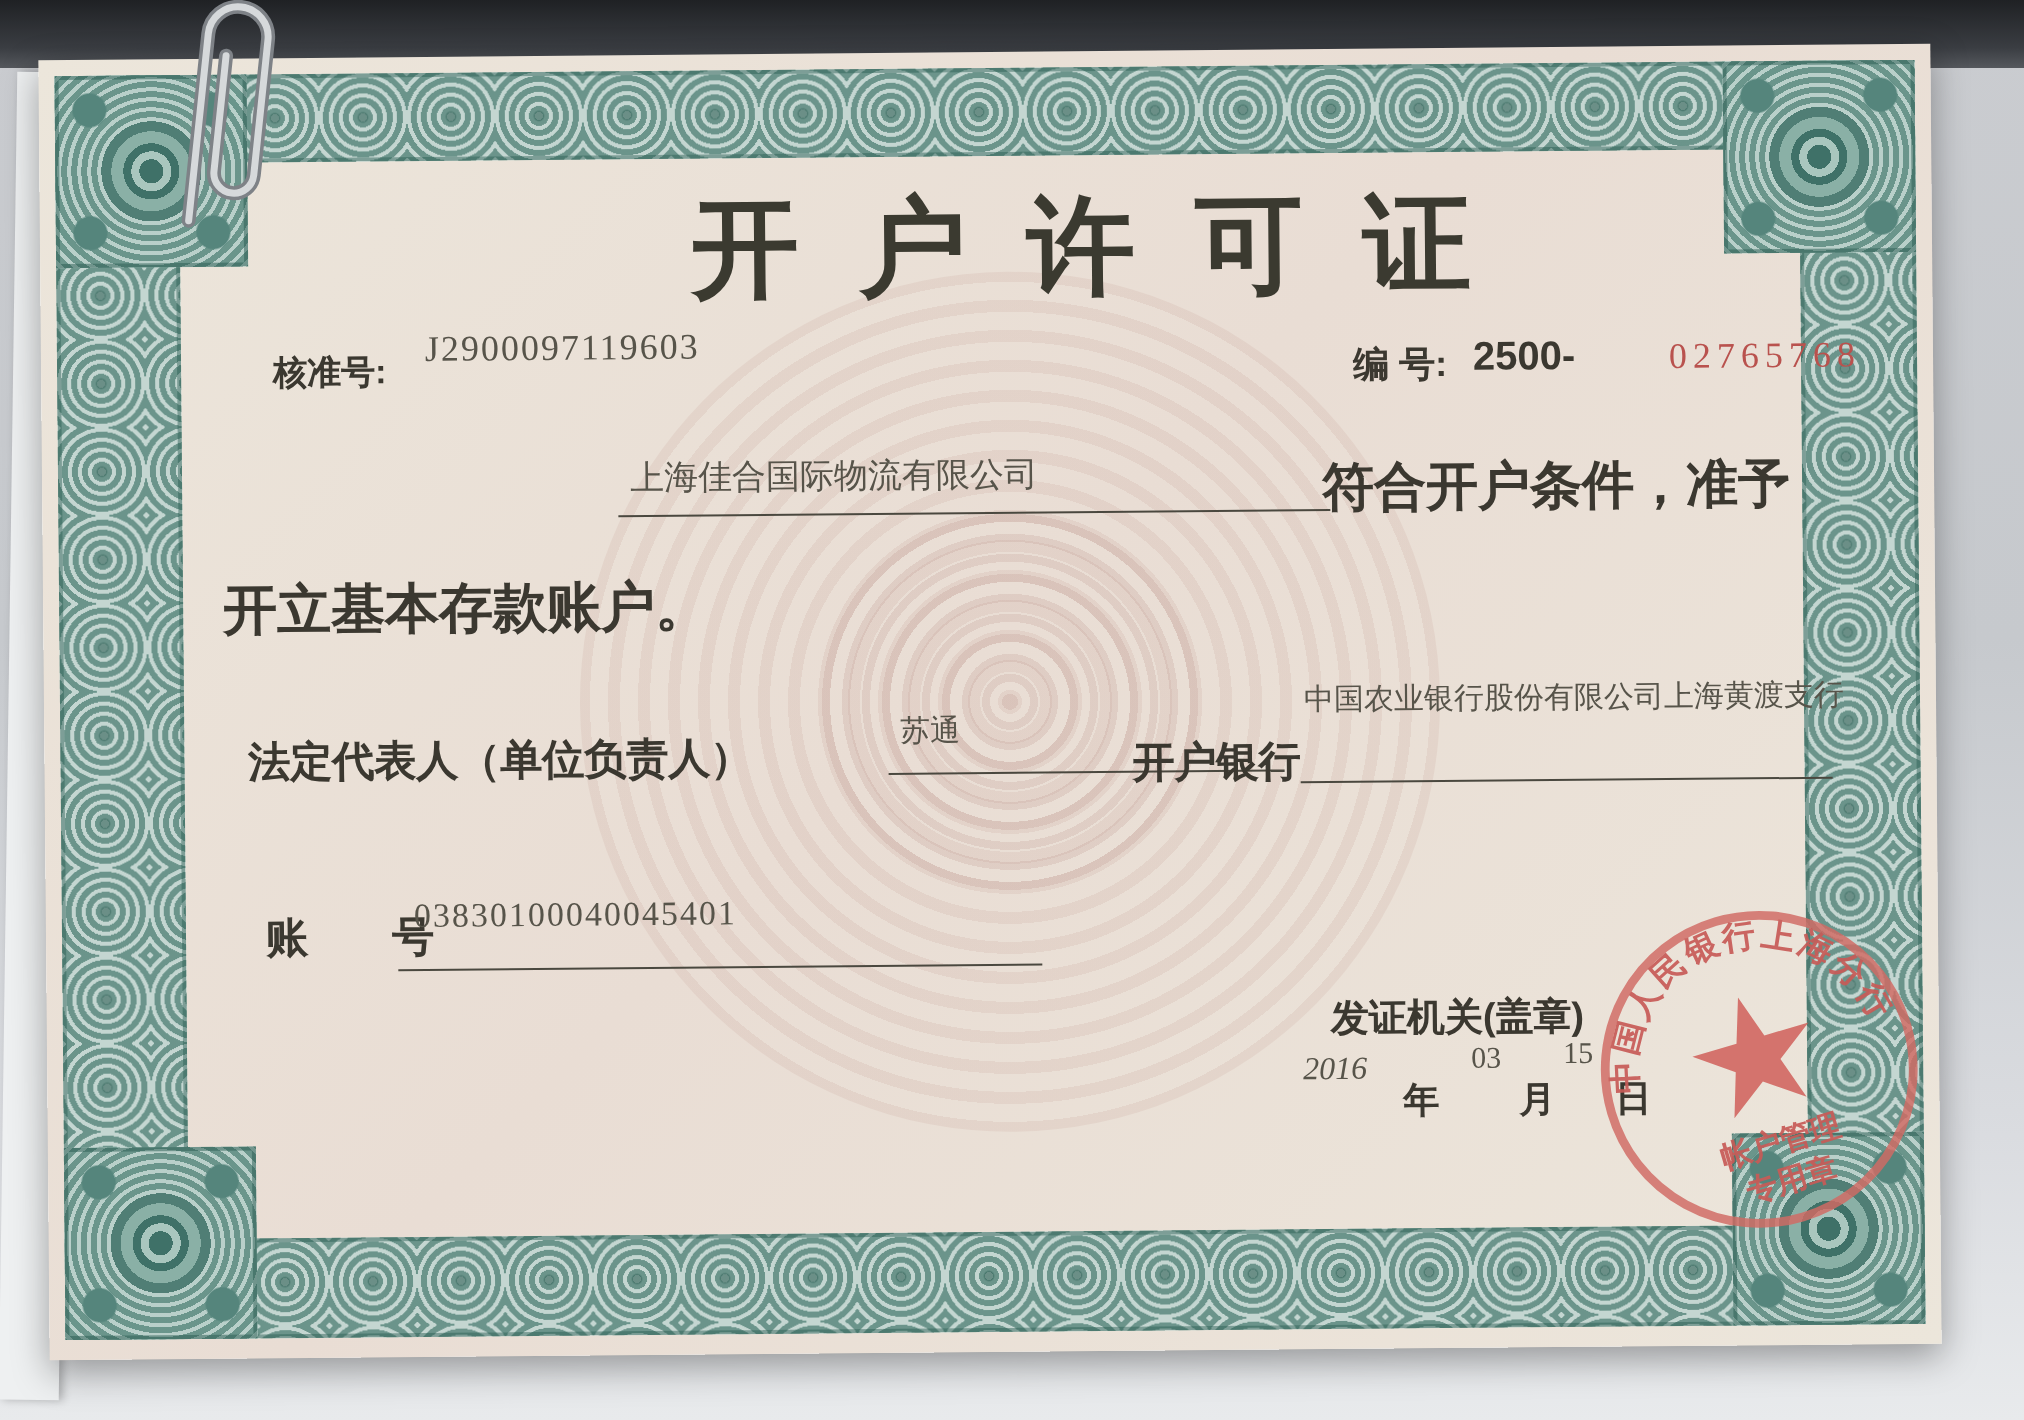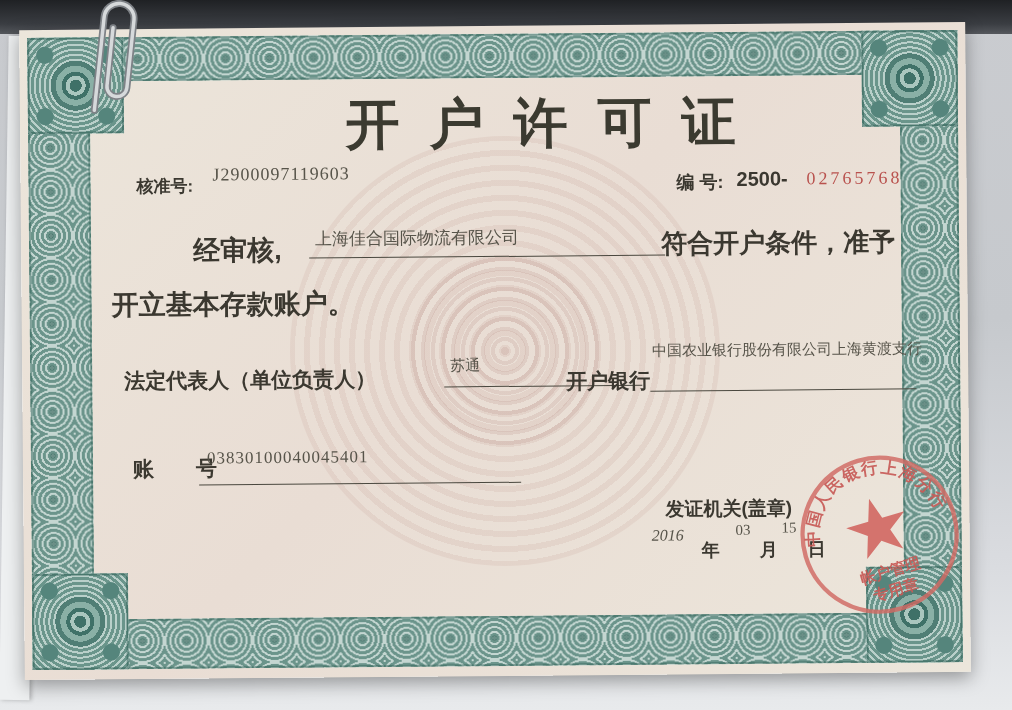--- a/index.html
+++ b/index.html
@@ -69,21 +69,21 @@
   
   .ink{color:#3b3830;}
   .value{color:#57544a;font-family:"Liberation Serif","DejaVu Serif",serif;}
   .cert-title{
     position:absolute;left:70px;right:0;top:62px;text-align:center;padding-left:55px;
     font-family:"DejaVu Serif","Liberation Serif",serif;
     font-size:54px;font-weight:800;letter-spacing:30px;color:#3b3a30;
   }
   .lbl{position:absolute;font-weight:700;}
   .fill-line{position:absolute;border-bottom:1.6px solid #4a483f;}
-  .serial-red{color:#b9524e;letter-spacing:3px;}
+  .serial-red{color:#b9524e;letter-spacing:3px;margin-left:28px;}
   
   .seal{position:absolute;left:768px;top:424px;width:176px;height:176px;transform:rotate(-16deg);opacity:.92;}
   
   .paperclip{position:absolute;left:76px;top:-6px;width:74px;height:126px;transform:rotate(6deg);z-index:5;}
 </style>
 </head>
 <body>
 
 <div id="stage">
 
@@ -106,21 +106,20 @@
 
     <div class="cert-title">开户许可证</div>
 
     <div class="lbl ink" style="left:116px;top:146px;font-size:17px;">核准号:</div>
     <div class="value" style="position:absolute;left:192px;top:136px;font-size:18px;letter-spacing:1px;">J2900097119603</div>
 
     <div class="lbl ink" style="left:656px;top:146px;font-size:18px;">编 号:</div>
     <div class="ink" style="position:absolute;left:716px;top:144px;font-size:20px;font-weight:600;">2500-</div>
     <div class="serial-red" style="position:absolute;left:786px;top:145px;font-size:18px;font-family:'Liberation Serif','DejaVu Serif',serif;">02765768</div>
 
-    <div class="lbl ink" style="left:172px;top:204px;font-size:27px;">经审核,</div>
     <div class="value" style="position:absolute;left:294px;top:200px;font-size:17px;">上海佳合国际物流有限公司</div>
     <div class="fill-line" style="left:288px;top:230px;width:356px;"></div>
     <div class="lbl ink" style="left:640px;top:202px;font-size:26px;">符合开户条件，准予</div>
 
     <div class="lbl ink" style="left:90px;top:258px;font-size:27px;">开立基本存款账户。</div>
 
     <div class="lbl ink" style="left:102px;top:338px;font-size:21px;">法定代表人（单位负责人）</div>
     <div class="value" style="position:absolute;left:428px;top:330px;font-size:15px;text-align:right;">苏通</div>
     <div class="fill-line" style="left:422px;top:360px;width:198px;"></div>
 

